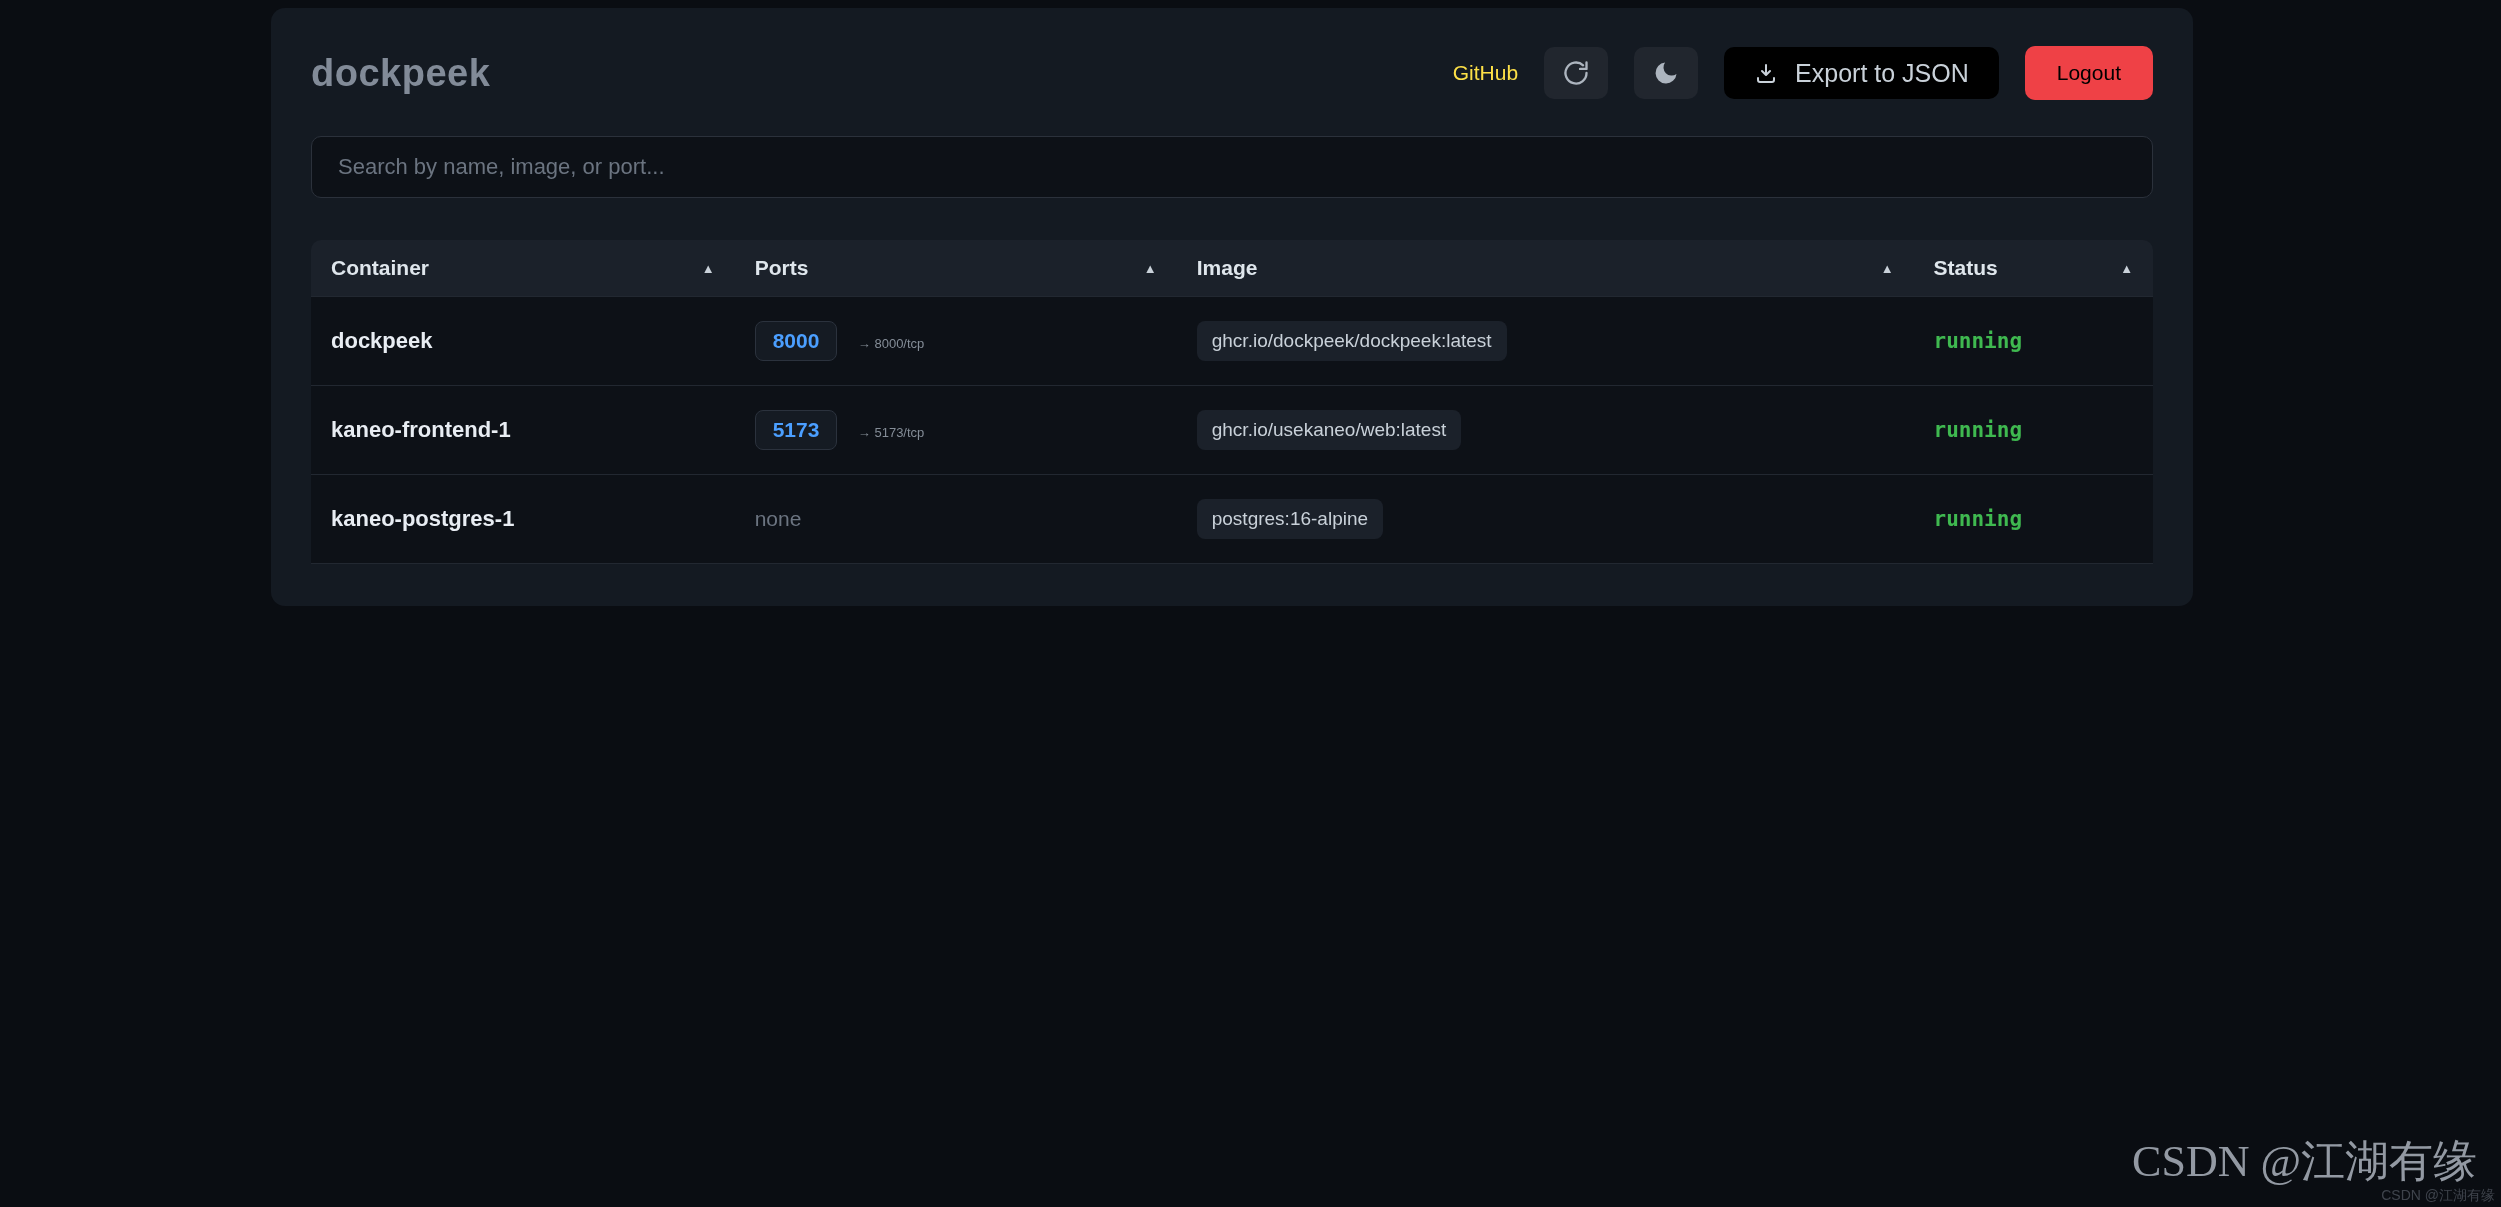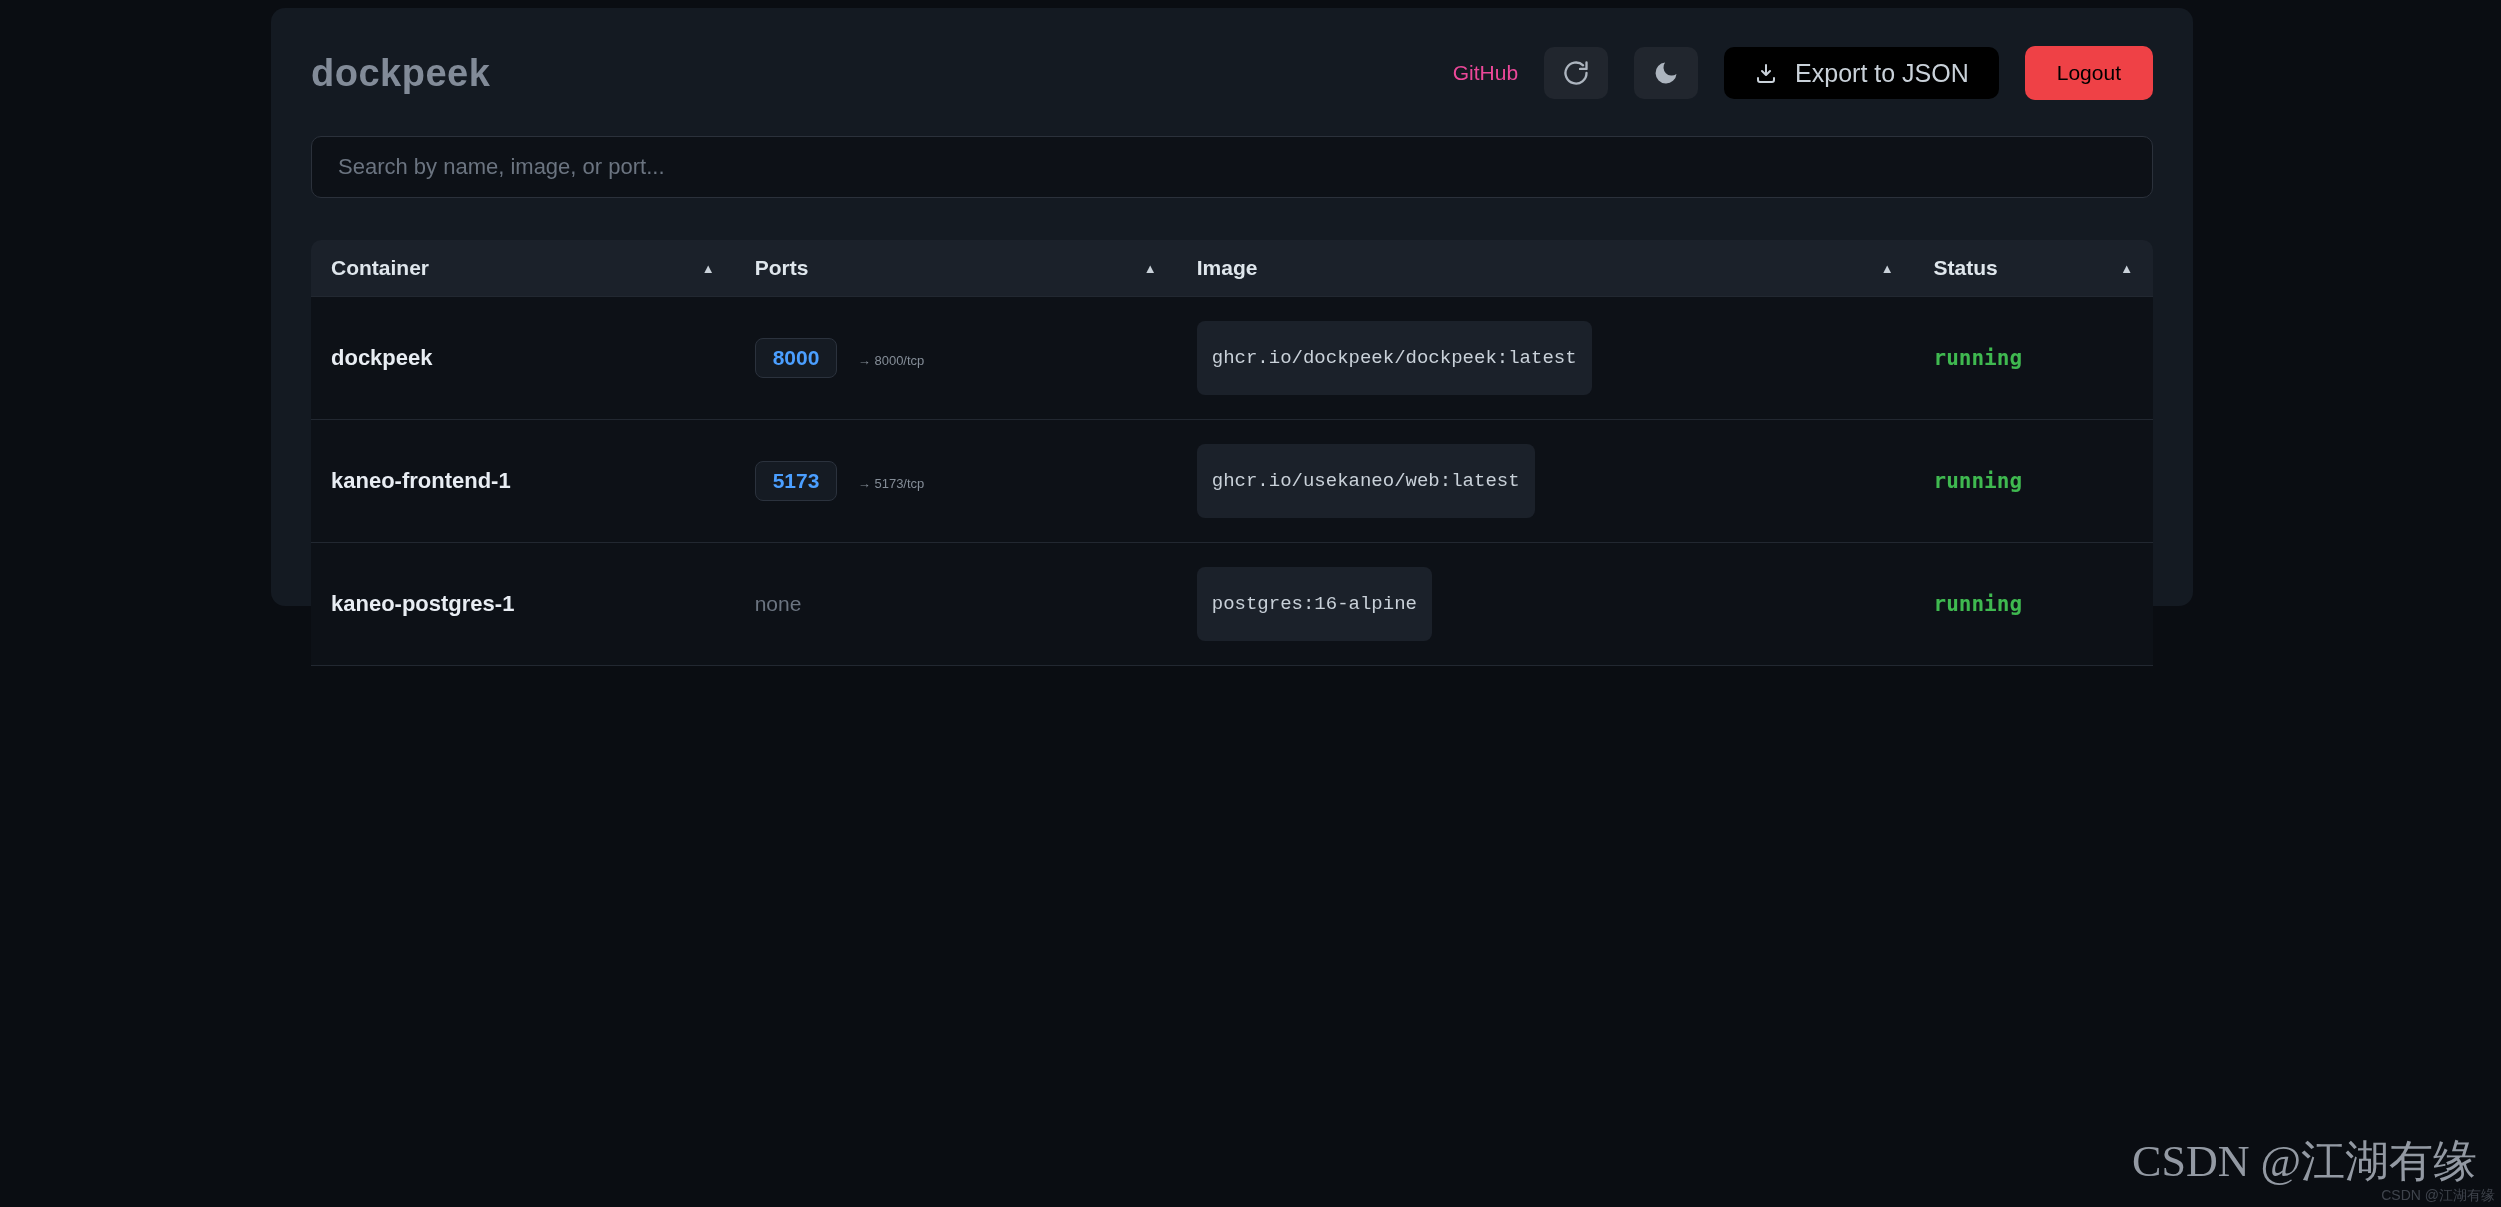--- a/index.html
+++ b/index.html
@@ -17,21 +17,21 @@
     width:1922px; height:598px;
     background:#141a22;
     border-radius:14px;
     padding:38px 40px;
   }
   .card-header { display:flex; justify-content:space-between; align-items:center; }
   .logo {
     font-size:38px; font-weight:700; color:#828b98; letter-spacing:0.5px;
   }
   .actions { display:flex; align-items:center; gap:26px; }
-  .github-link { color:#ec4899; font-size:21px; text-decoration:none; cursor:pointer; }
+  .github-link { color:#fde047; font-size:21px; text-decoration:none; cursor:pointer; }
   .icon-btn {
     width:64px; height:52px; background:#21262e; border:none; border-radius:10px;
     color:#adb5bf; display:flex; align-items:center; justify-content:center; cursor:pointer;
   }
   .icon-btn svg { width:28px; height:28px; }
   .export-btn {
     display:flex; gap:17px; align-items:center;
     background:#000000; color:#c9d1d9; font-size:25px;
     padding:0 30px; height:52px; border-radius:10px; border:none; cursor:pointer;
     font-family:"Liberation Sans", sans-serif;
@@ -70,22 +70,22 @@
   tbody tr:last-child td { border-bottom:1px solid #222831; }
   .container-name { color:#e8edf3; font-weight:700; font-size:22px; }
   .port-badge {
     display:inline-block; background:#151b23; border:1px solid #2b323d; border-radius:8px;
     padding:7px 17px; color:#4b9fff; font-weight:700; font-size:21px;
     text-decoration:none; cursor:pointer;
   }
   .port-map { color:#848d97; font-size:13px; margin-left:16px; }
   .port-none { color:#6b7480; font-size:21px; }
   .image-badge {
-    display:inline-block; background:#1b212a; border-radius:8px; padding:26px 15px;
-    font-family:Liberation Mono, monospace; font-size:19px; color:#c9d1d9;
+    display:inline-block; background:#1b212a; border-radius:8px; padding:9px 15px;
+    font-family:Liberation Sans, sans-serif; font-size:19px; color:#c9d1d9;
   }
   .status-running {
     color:#3fb950; font-family:"DejaVu Sans Mono", monospace;
     font-size:21px; font-weight:600;
   }
   .watermark {
     position:absolute; right:24px; bottom:16px;
     color:rgba(186,194,204,0.78); font-size:44px;
     font-family:"Liberation Serif", serif;
   }

